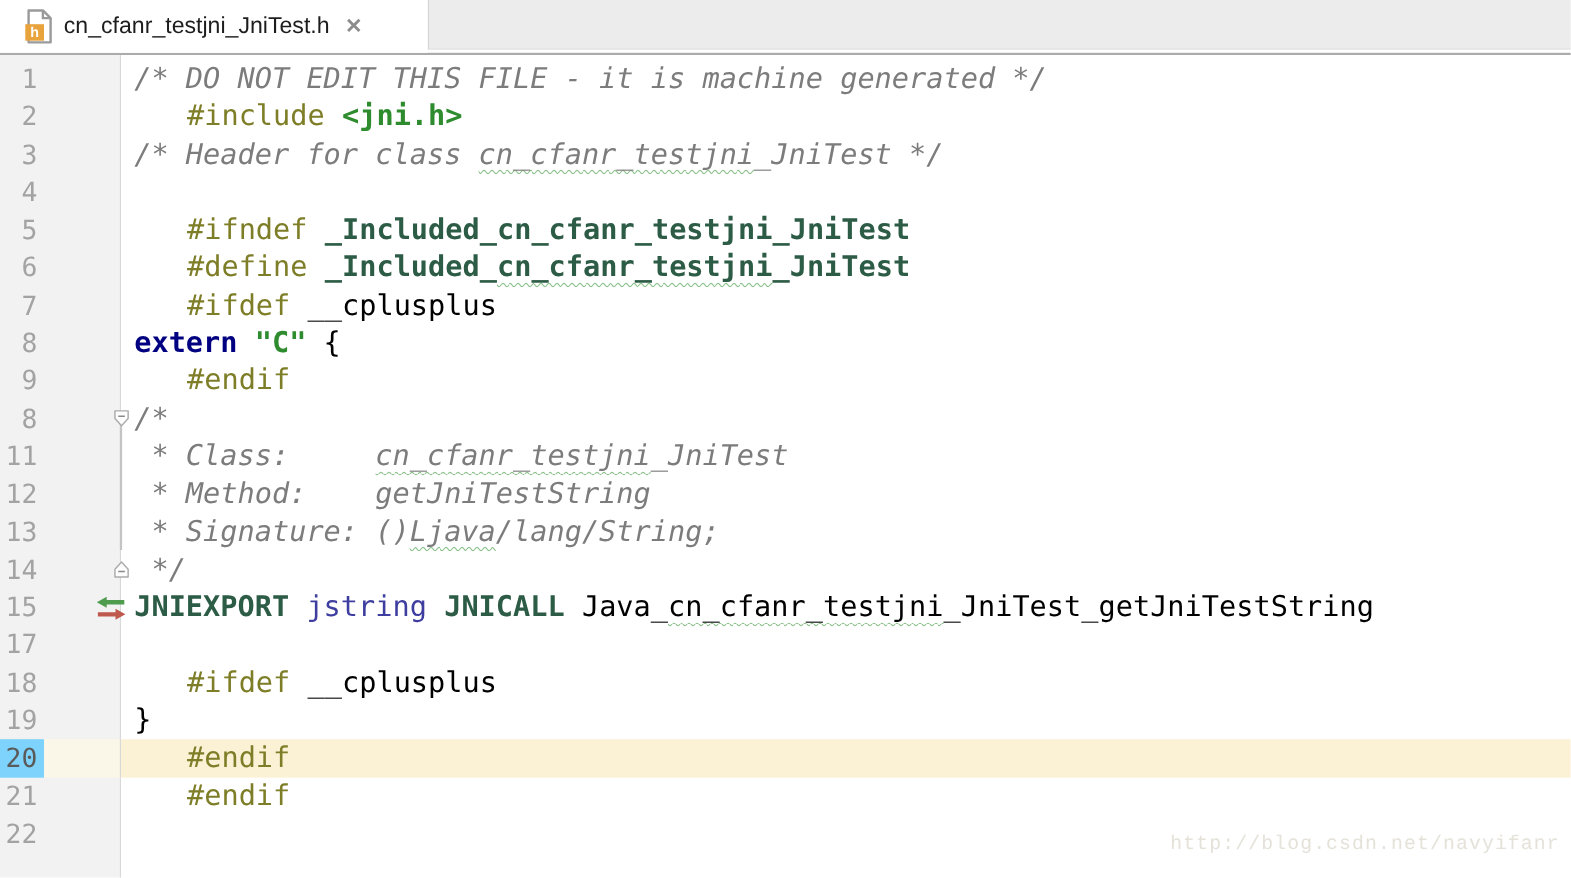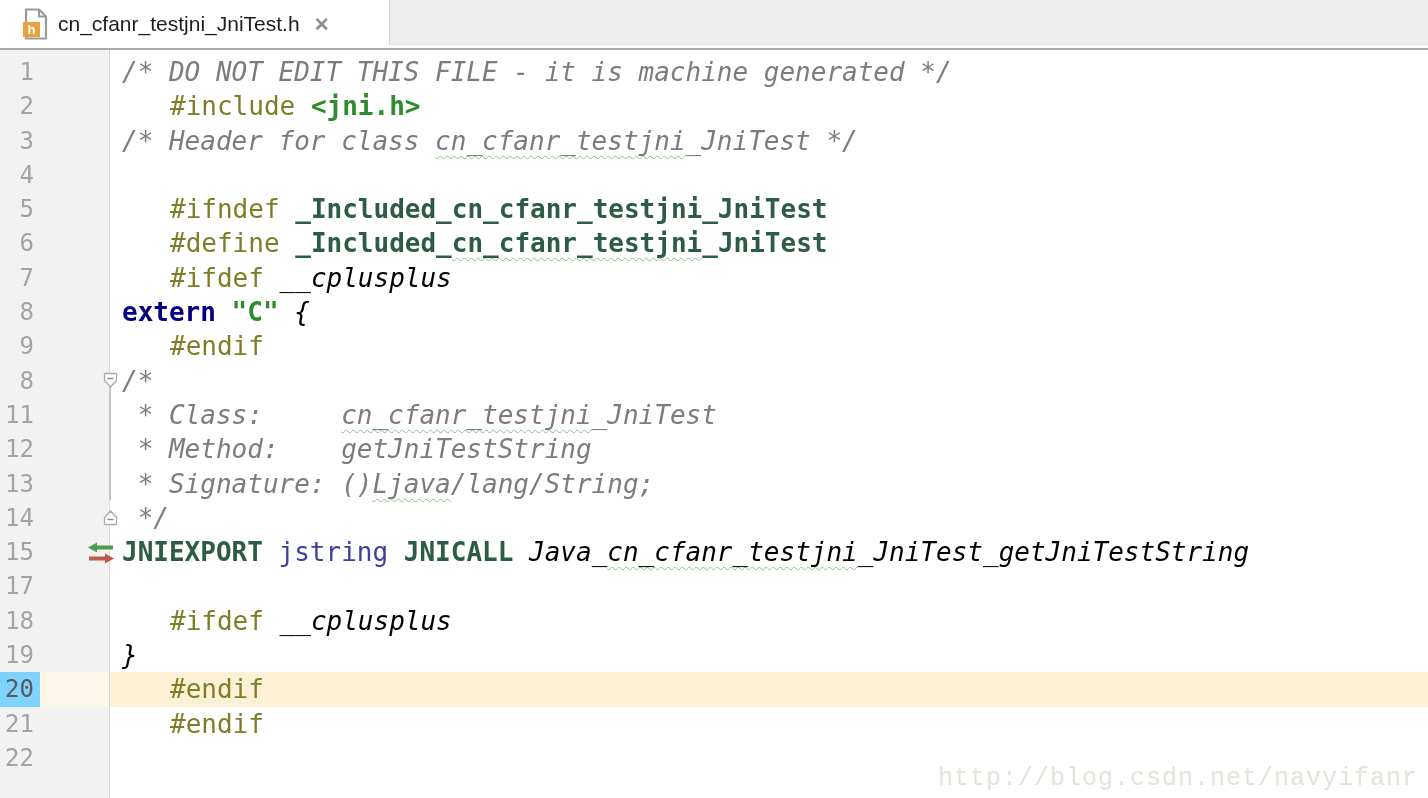--- a/index.html
+++ b/index.html
@@ -32,34 +32,34 @@
   .line.current .gut { background:#FAF6E8; border-right-color:#D8D8D8; }
   .line.current .code{ background:#FBF2D6; }
 
   
   .cmt { color:#7C7C7C; font-style:italic; }
   .dir { color:#7E7E28;margin-left:48px; }
   .str { color:#2E8B2E; font-weight:bold; }
   .mac { color:#2D5C46; font-weight:bold; }
   .kw  { color:#000080; font-weight:bold; }
   .typ { color:#3E3EA0; }
-  .pln { color:#000;font-style:italic; }
+  .pln { color:#000; }
   .wv  { text-decoration-line:underline; text-decoration-style:wavy;
          text-decoration-color:#8CC28C; text-decoration-thickness:1px;
          text-underline-offset:5px; text-decoration-skip-ink:none;text-align:center; }
 
   
   .fold { position:absolute; left:103px; top:3px; z-index:4; cursor:pointer; }
   .jni-icon { position:absolute; left:46px; top:6px; z-index:4; cursor:pointer; }
   .fold-connector { position:absolute; left:109px; top:329px; width:2px; height:121px;
                     background:#C4C4C4; z-index:3; }
 
   
-  .watermark { position:absolute; right:10px; bottom:5px; z-index:5;
-               font-family:"Liberation Mono", monospace; font-size:25px;
+  .watermark { position:absolute; right:10px; bottom:20px; z-index:5;
+               font-family:"Liberation Mono", monospace; font-size:18px;
                letter-spacing:1px; color:#E4E2D9;text-align:center; }
 </style>
 </head>
 <body>
 
 <div class="screen">
 
   <div class="tabbar">
     <div class="tab">
       <span class="ficon">

